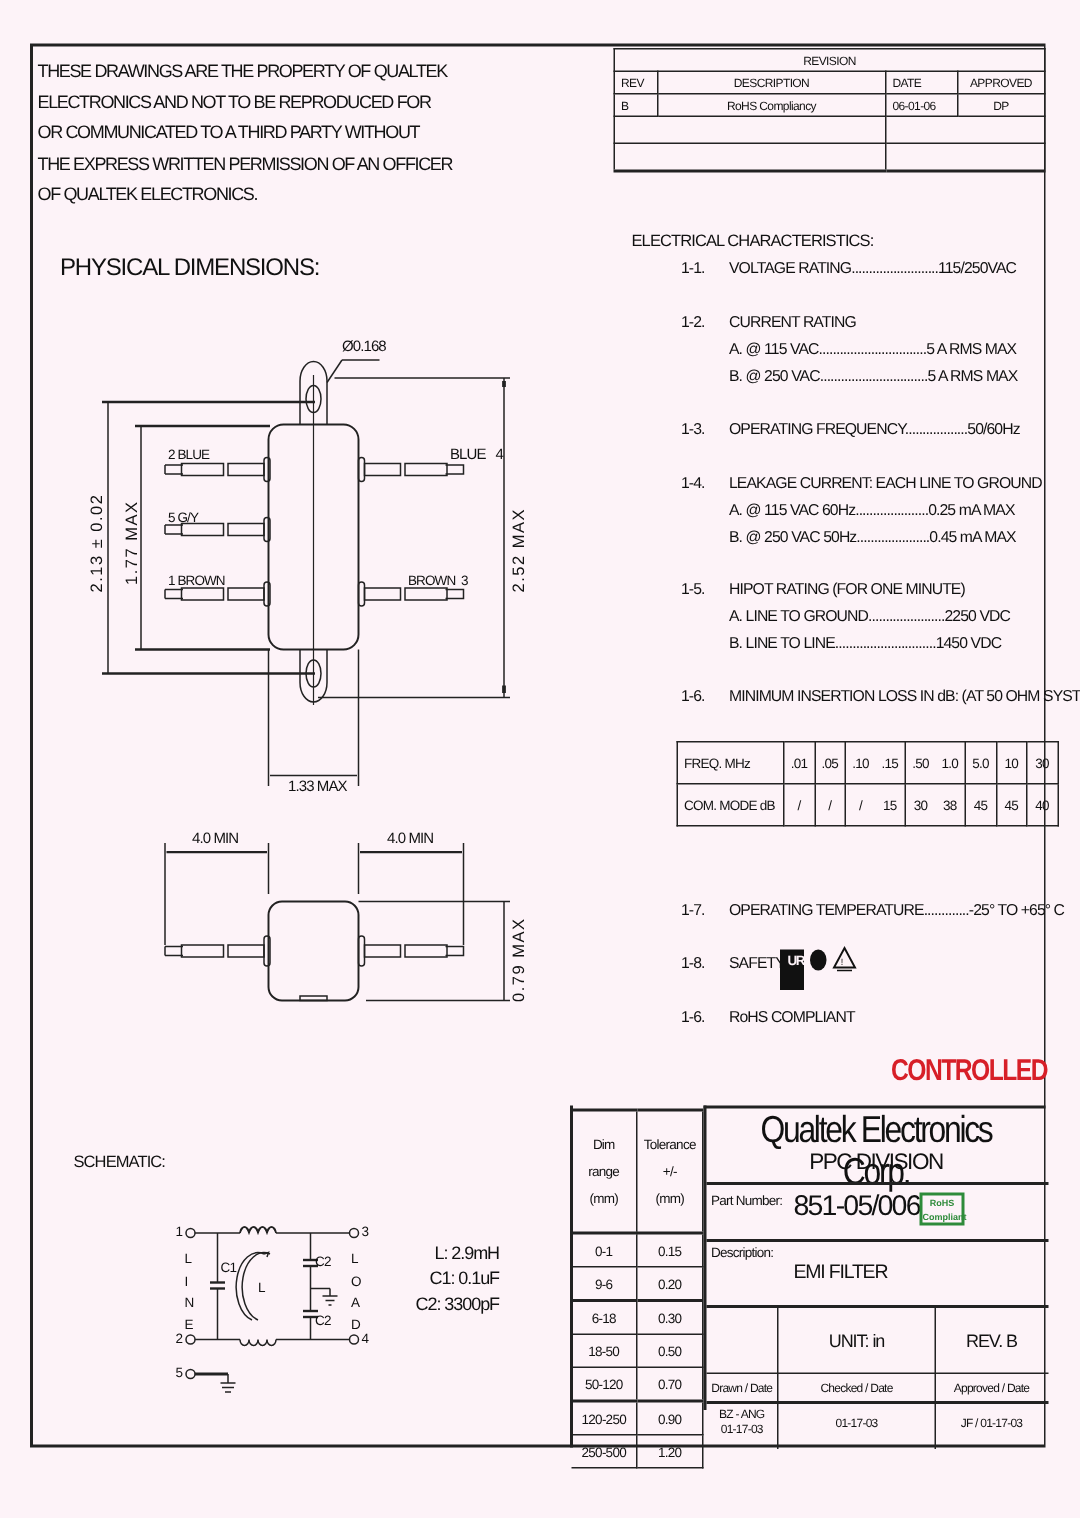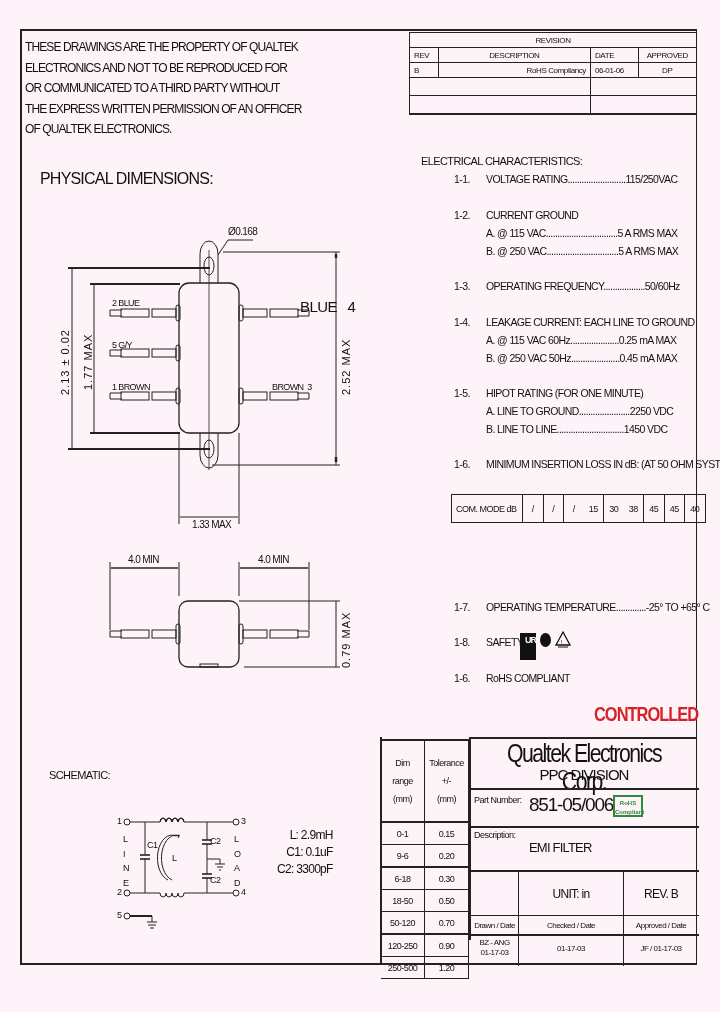--- a/index.html
+++ b/index.html
@@ -46,21 +46,21 @@
         <td colspan="4">REVISION</td>
       </tr>
   <tr>
     <td style="width:20px;text-align:left">REV</td>
     <td style="width:150px;border-left:none">DESCRIPTION</td>
     <td style="width:40px;text-align:left">DATE</td>
     <td style="width:50px;border-left:none">APPROVED</td>
   </tr>
   <tr>
     <td style="text-align:left">B</td>
-    <td style="text-align:right;border-left:none">RoHS Compliancy</td>
+    <td style="text-align:center;border-left:none">RoHS Compliancy</td>
     <td style="text-align:left">06-01-06</td>
     <td style="border-left:none">DP</td>
   </tr>
   <tr class="wide">
         <td colspan="2"></td>
         <td colspan="2"></td>
       </tr>
   <tr class="wide">
         <td colspan="2" style="border-bottom:2px solid #222"></td>
         <td colspan="2" style="border-bottom:2px solid #222"></td>
@@ -152,45 +152,57 @@
 <div class="abs cond" style="left:82px;top:390px;transform:rotate(-90deg);font-size:11px;letter-spacing:1px;">1.77 MAX</div>
 <div class="abs cond" style="left:340px;top:395px;transform:rotate(-90deg);font-size:11px;letter-spacing:1px;">2.52 MAX</div>
 <div class="abs cond" style="left:192px;top:519px;font-size:10px;">1.33 MAX</div>
 <div class="abs cond" style="left:128px;top:554px;font-size:10px;">4.0 MIN</div>
 <div class="abs cond" style="left:258px;top:554px;font-size:10px;">4.0 MIN</div>
 <div class="abs cond" style="left:340px;top:668px;transform:rotate(-90deg);font-size:11px;letter-spacing:1px;">0.79 MAX</div>
 
 <div class="abs cond" style="left:112px;top:298px;font-size:9px;"><span>2</span> <span>BLUE</span></div>
 <div class="abs cond" style="left:112px;top:340px;font-size:9px;"><span>5</span> <span>G/Y</span></div>
 <div class="abs cond" style="left:112px;top:382px;font-size:9px;"><span>1</span> <span>BROWN</span></div>
-<div class="abs cond" style="left:272px;top:298px;font-size:15px;padding-left:28px;"><span>BLUE</span> &nbsp;&nbsp;<span>4</span></div>
+<div class="abs cond" style="left:272px;top:298px;font-size:10px;padding-left:28px;"><span>BLUE</span> &nbsp;&nbsp;<span>4</span></div>
 <div class="abs cond" style="left:272px;top:382px;font-size:9px;"><span>BROWN</span> &nbsp;<span>3</span></div>
 
 <div class="abs cond" style="left:421px;top:155px;font-size:11px;">ELECTRICAL CHARACTERISTICS:</div>
 
 <div class="ec-row" style="left:454px;top:173px;"><span style="display:inline-block;width:32px">1-1.</span><span>VOLTAGE RATING.........................115/250VAC</span></div>
 
-<div class="ec-row" style="left:454px;top:209px;"><span style="display:inline-block;width:32px">1-2.</span><span>CURRENT GROUND</span></div>
+<div class="ec-row" style="left:454px;top:209px;"><span style="display:inline-block;width:32px">1-2.</span><span>CURRENT RATING</span></div>
 <div class="ec-row" style="left:486px;top:227px;">A. @ 115 VAC...............................5 A RMS MAX</div>
 <div class="ec-row" style="left:486px;top:245px;">B. @ 250 VAC...............................5 A RMS MAX</div>
 
 <div class="ec-row" style="left:454px;top:280px;"><span style="display:inline-block;width:32px">1-3.</span><span>OPERATING FREQUENCY..................50/60Hz</span></div>
 
 <div class="ec-row" style="left:454px;top:316px;"><span style="display:inline-block;width:32px">1-4.</span><span>LEAKAGE CURRENT: EACH LINE TO GROUND</span></div>
 <div class="ec-row" style="left:486px;top:334px;">A. @ 115 VAC 60Hz.....................0.25 mA MAX</div>
 <div class="ec-row" style="left:486px;top:352px;">B. @ 250 VAC 50Hz.....................0.45 mA MAX</div>
 
 <div class="ec-row" style="left:454px;top:387px;"><span style="display:inline-block;width:32px">1-5.</span><span>HIPOT RATING (FOR ONE MINUTE)</span></div>
 <div class="ec-row" style="left:486px;top:405px;">A. LINE TO GROUND......................2250 VDC</div>
 <div class="ec-row" style="left:486px;top:423px;">B. LINE TO LINE.............................1450 VDC</div>
 
 <div class="ec-row" style="left:454px;top:458px;"><span style="display:inline-block;width:32px">1-6.</span><span>MINIMUM INSERTION LOSS IN dB: (AT 50 OHM SYSTEM)</span></div>
 
 <table class="il">
   <tbody>
+      <tr>
+    <td class="h">FREQ. MHz</td>
+    <td>.01</td>
+    <td>.05</td>
+    <td style="border-right:none">.10</td>
+    <td style="border-left:none">.15</td>
+    <td style="border-right:none">.50</td>
+    <td style="border-left:none">1.0</td>
+    <td>5.0</td>
+    <td>10</td>
+    <td>30</td>
+  </tr>
   <tr>
     <td class="h">COM. MODE dB</td>
     <td>/</td>
     <td>/</td>
     <td style="border-right:none">/</td>
     <td style="border-left:none">15</td>
     <td style="border-right:none">30</td>
     <td style="border-left:none">38</td>
     <td>45</td>
     <td>45</td>

